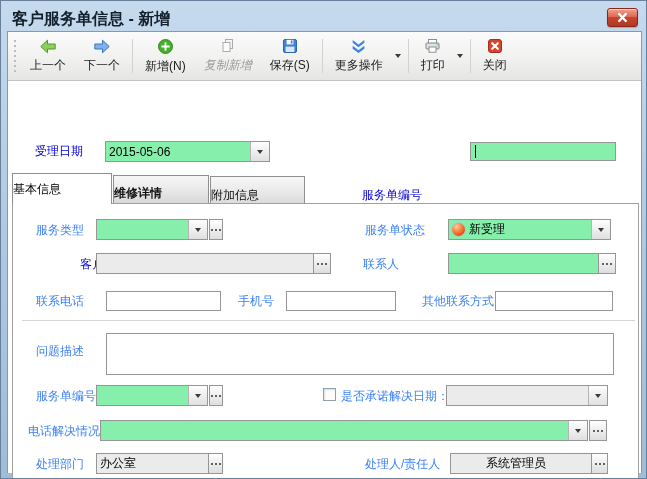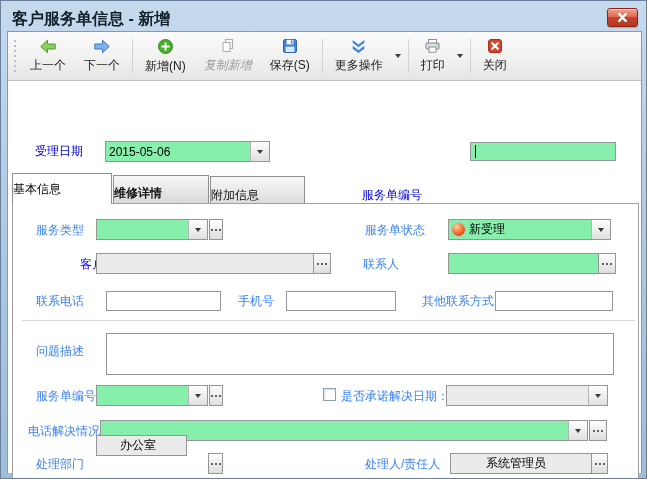--- a/index.html
+++ b/index.html
@@ -281,21 +281,21 @@
           <div class="val"></div>
           <div class="dd-btn">
               <span class="tri"></span>
             </div>
         </div>
         <div class="dots-btn" style="left:576px; top:216px; width:18px; height:21px;">
             <span class="dotg"></span>
           </div>
 
         <span class="lbl" style="left:23px; top:253px;">处理部门</span>
-        <div class="field gray" style="left:83px; top:231px; width:91px; height:21px;padding-left:20px;">
+        <div class="field gray" style="left:83px; top:249px; width:113px; height:21px;">
           <div class="val">办公室</div>
         </div>
         <div class="dots-btn" style="left:195px; top:249px; width:15px; height:21px;">
             <span class="dotg"></span>
           </div>
 
         <span class="lbl" style="left:352px; top:253px;">处理人/责任人</span>
         <div class="field gray" style="left:437px; top:249px; width:142px; height:21px;padding-left:32px;">
           <div class="val">系统管理员</div>
         </div>

